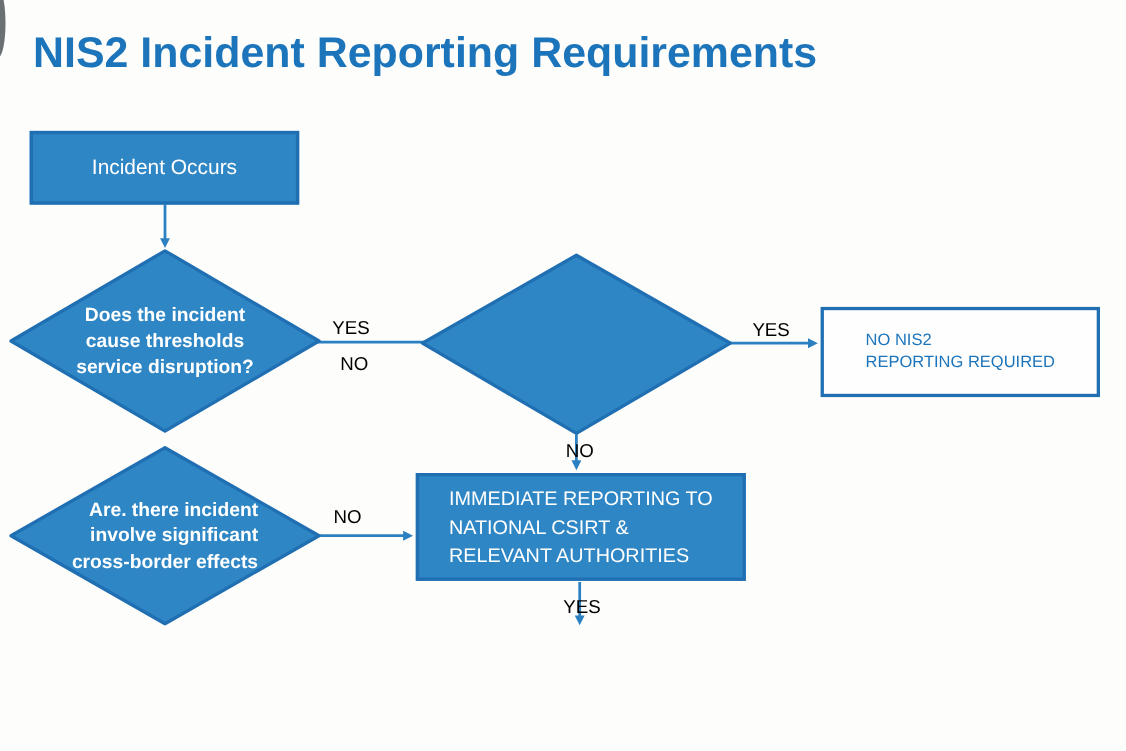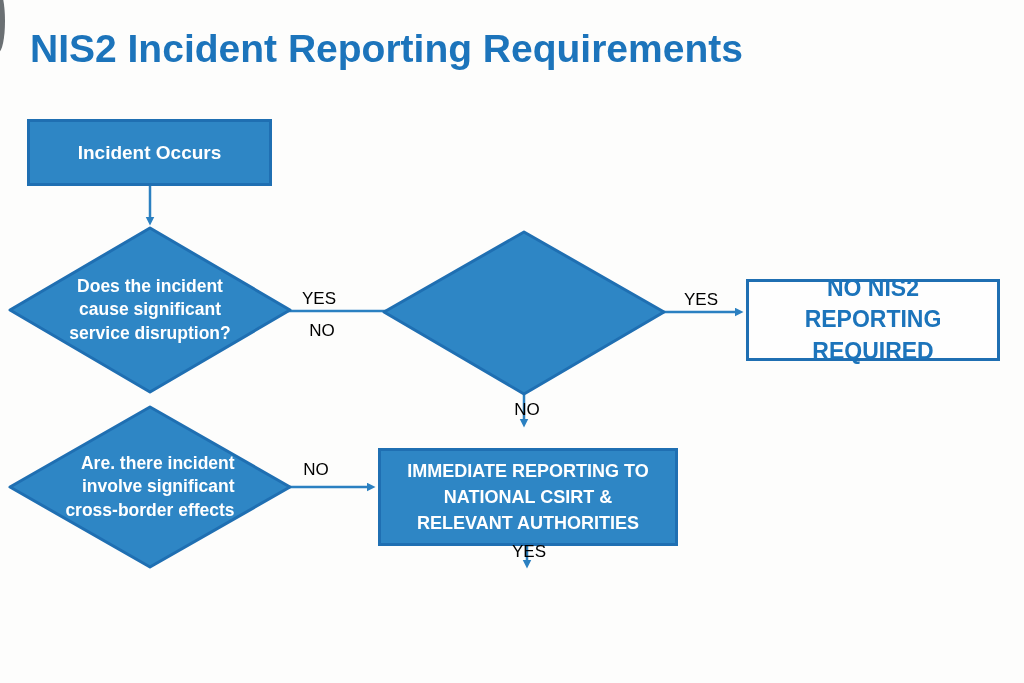--- a/index.html
+++ b/index.html
@@ -29,37 +29,37 @@
     letter-spacing: 0px;
     white-space: nowrap;
   }
   svg.connectors { position: absolute; left: 0; top: 0; }
 
   .node {
     position: absolute;
     display: flex;
     align-items: center;
     justify-content: center;
-    text-align: center;
+    text-align: left;
     white-space: pre-line;
-    font-weight: bold;
+    font-weight: normal;
   }
   .node.filled {
     background: #2e86c5;
     border: 3px solid #1f6fb2;
     color: #ffffff;
   }
   .node.outlined {
     background: #fefefe;
     border: 3px solid #1f6fb2;
     color: #1c74bb;
   }
   .box-incident   { left: 27px;  top: 119px; width: 245px; height: 67px; font-size: 19px; }
-  .box-noreport   { left: 746px; top: 279px; width: 254px; height: 82px; font-size: 23px; line-height: 1.35; }
-  .box-immediate  { left: 378px; top: 448px; width: 300px; height: 98px; font-size: 18px; line-height: 1.45; }
+  .box-noreport   { left: 746px; top: 279px; width: 254px; height: 82px; font-size: 15px; line-height: 1.35; }
+  .box-immediate  { left: 378px; top: 430px; width: 300px; height: 98px; font-size: 18px; line-height: 1.45; }
   .box-subsequent { left: 378px; top: 571px; width: 300px; height: 80px; font-size: 18px; line-height: 1.45; }
 
   .dtext {
     position: absolute;
     display: flex;
     align-items: center;
     justify-content: center;
     text-align: center;
     white-space: pre-line;
     font-weight: bold;
@@ -112,21 +112,21 @@
 
   <div class="node outlined box-noreport">NO NIS2
 REPORTING REQUIRED</div>
 
   <div class="node filled box-immediate">IMMEDIATE REPORTING TO
 NATIONAL CSIRT &amp;
 RELEVANT AUTHORITIES</div>
 
 
   <div class="dtext dtext-disruption">Does the incident
-cause significant
+cause thresholds
 service disruption?</div>
 
 
   <div class="dtext dtext-crossborder">Are. there incident
 involve significant
 cross-border effects</div>
 
   <div class="elabel" style="left:319px; top:299px;">YES</div>
   <div class="elabel" style="left:322px; top:331px;">NO</div>
   <div class="elabel" style="left:701px; top:300px;">YES</div>

